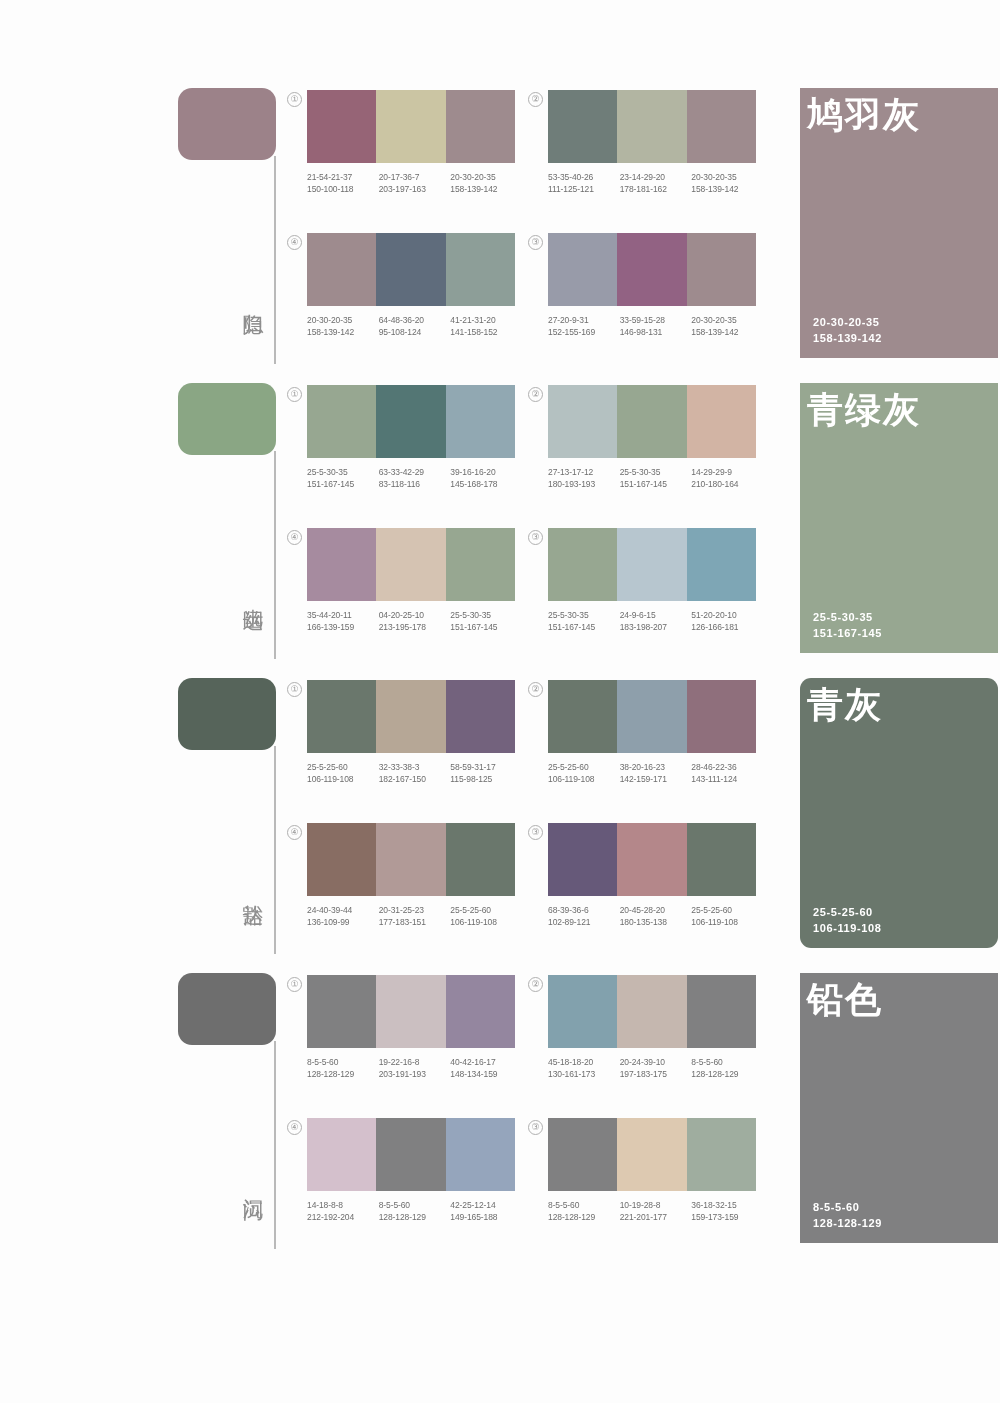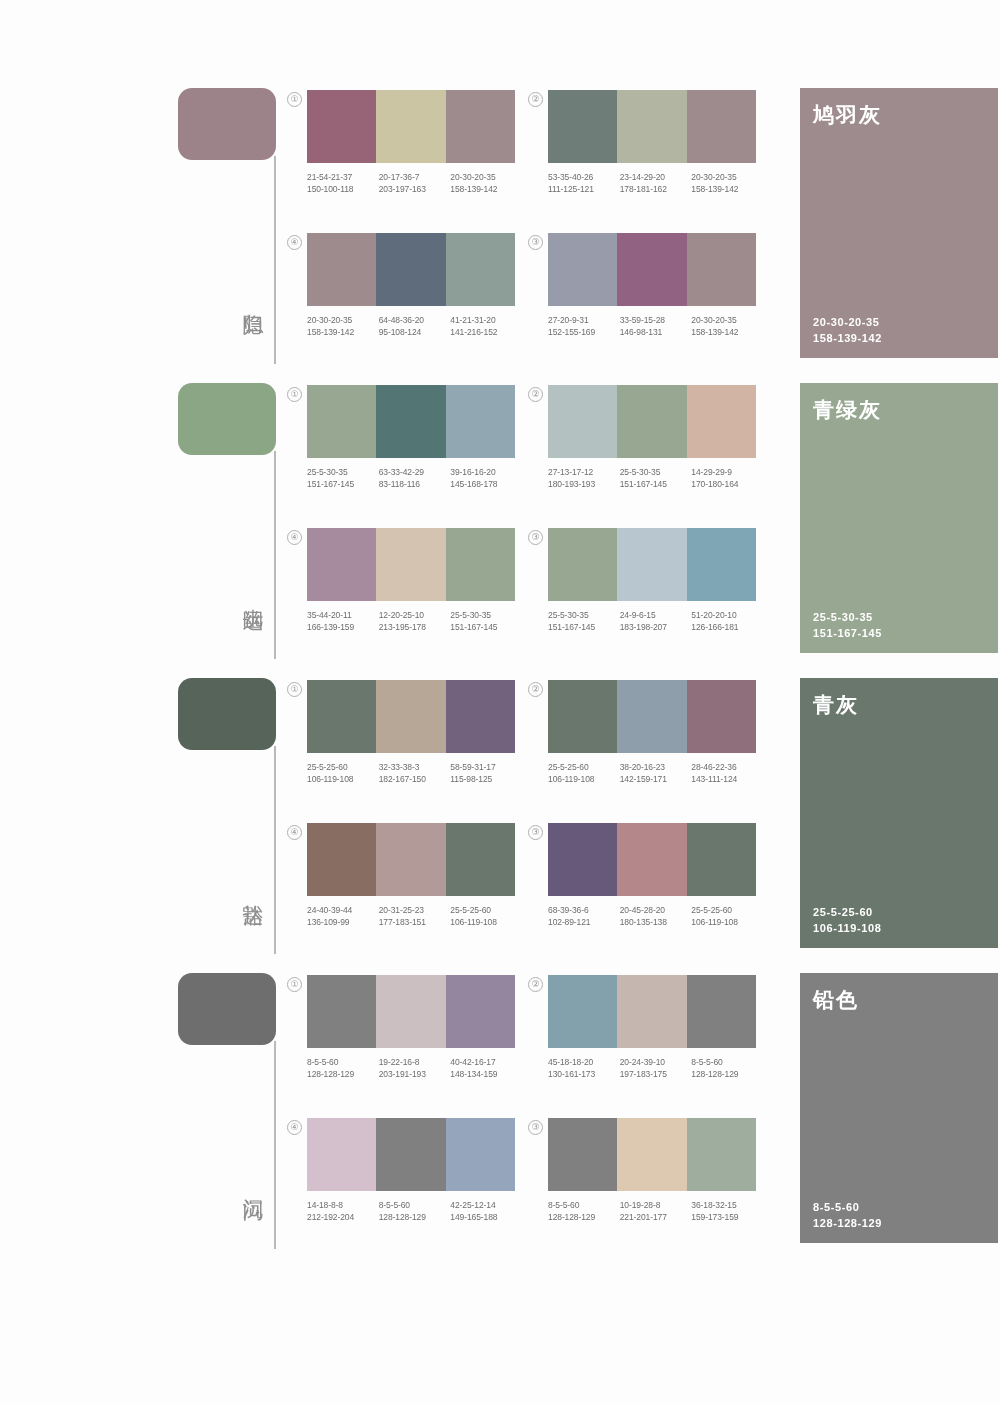--- a/index.html
+++ b/index.html
@@ -119,23 +119,23 @@
   }
   .hero-card {
     position: absolute;
     left: 0;
     top: 0;
     width: 198px;
     height: 270px;
   }
   .hero-title {
     position: absolute;
-    left: 13px;
+    left: 7px;
     top: 10px;
-    font-size: 21px;
+    font-size: 36px;
     line-height: 34px;
     letter-spacing: 2px;
     color: #ffffff;
     font-weight: bold;
     font-family: "DejaVu Sans", "Liberation Sans", sans-serif;
   }
   .hero-codes {
     position: absolute;
     left: 13px;
     bottom: 12px;
@@ -210,21 +210,21 @@
             <div>
               <div class="cmyk">20-30-20-35</div>
               <div class="rgb">158-139-142</div>
             </div>
             <div>
               <div class="cmyk">64-48-36-20</div>
               <div class="rgb">95-108-124</div>
             </div>
             <div>
               <div class="cmyk">41-21-31-20</div>
-              <div class="rgb">141-216-152</div>
+              <div class="rgb">141-158-152</div>
             </div>
           </div>
         </div>
         <div class="combo c3">
           <div class="marker">③</div>
           <div class="strip">
             <div style="background: rgb(152, 155, 169);"></div>
             <div style="background: rgb(146, 98, 131);"></div>
             <div style="background: rgb(158, 139, 142);"></div>
           </div>
@@ -290,38 +290,38 @@
             <div>
               <div class="cmyk">27-13-17-12</div>
               <div class="rgb">180-193-193</div>
             </div>
             <div>
               <div class="cmyk">25-5-30-35</div>
               <div class="rgb">151-167-145</div>
             </div>
             <div>
               <div class="cmyk">14-29-29-9</div>
-              <div class="rgb">170-180-164</div>
+              <div class="rgb">210-180-164</div>
             </div>
           </div>
         </div>
         <div class="combo c4">
           <div class="marker">④</div>
           <div class="strip">
             <div style="background: rgb(166, 139, 159);"></div>
             <div style="background: rgb(213, 195, 178);"></div>
             <div style="background: rgb(151, 167, 145);"></div>
           </div>
           <div class="caps">
             <div>
               <div class="cmyk">35-44-20-11</div>
               <div class="rgb">166-139-159</div>
             </div>
             <div>
-              <div class="cmyk">12-20-25-10</div>
+              <div class="cmyk">04-20-25-10</div>
               <div class="rgb">213-195-178</div>
             </div>
             <div>
               <div class="cmyk">25-5-30-35</div>
               <div class="rgb">151-167-145</div>
             </div>
           </div>
         </div>
         <div class="combo c3">
           <div class="marker">③</div>
@@ -441,21 +441,21 @@
               <div class="cmyk">20-45-28-20</div>
               <div class="rgb">180-135-138</div>
             </div>
             <div>
               <div class="cmyk">25-5-25-60</div>
               <div class="rgb">106-119-108</div>
             </div>
           </div>
         </div>
         <div class="hero">
-          <div class="hero-card" style="background: rgb(106, 119, 108);">
+          <div class="hero-card" style="background: rgb(106, 119, 108); border-radius: 11px;">
             <div class="hero-title">青灰</div>
             <div class="hero-codes">
               <div>25-5-25-60</div>
               <div>106-119-108</div>
             </div>
           </div>
         </div>
       </div>
       <div class="group g4">
         <div class="key-swatch" style="background: rgb(110, 110, 110);"></div>

